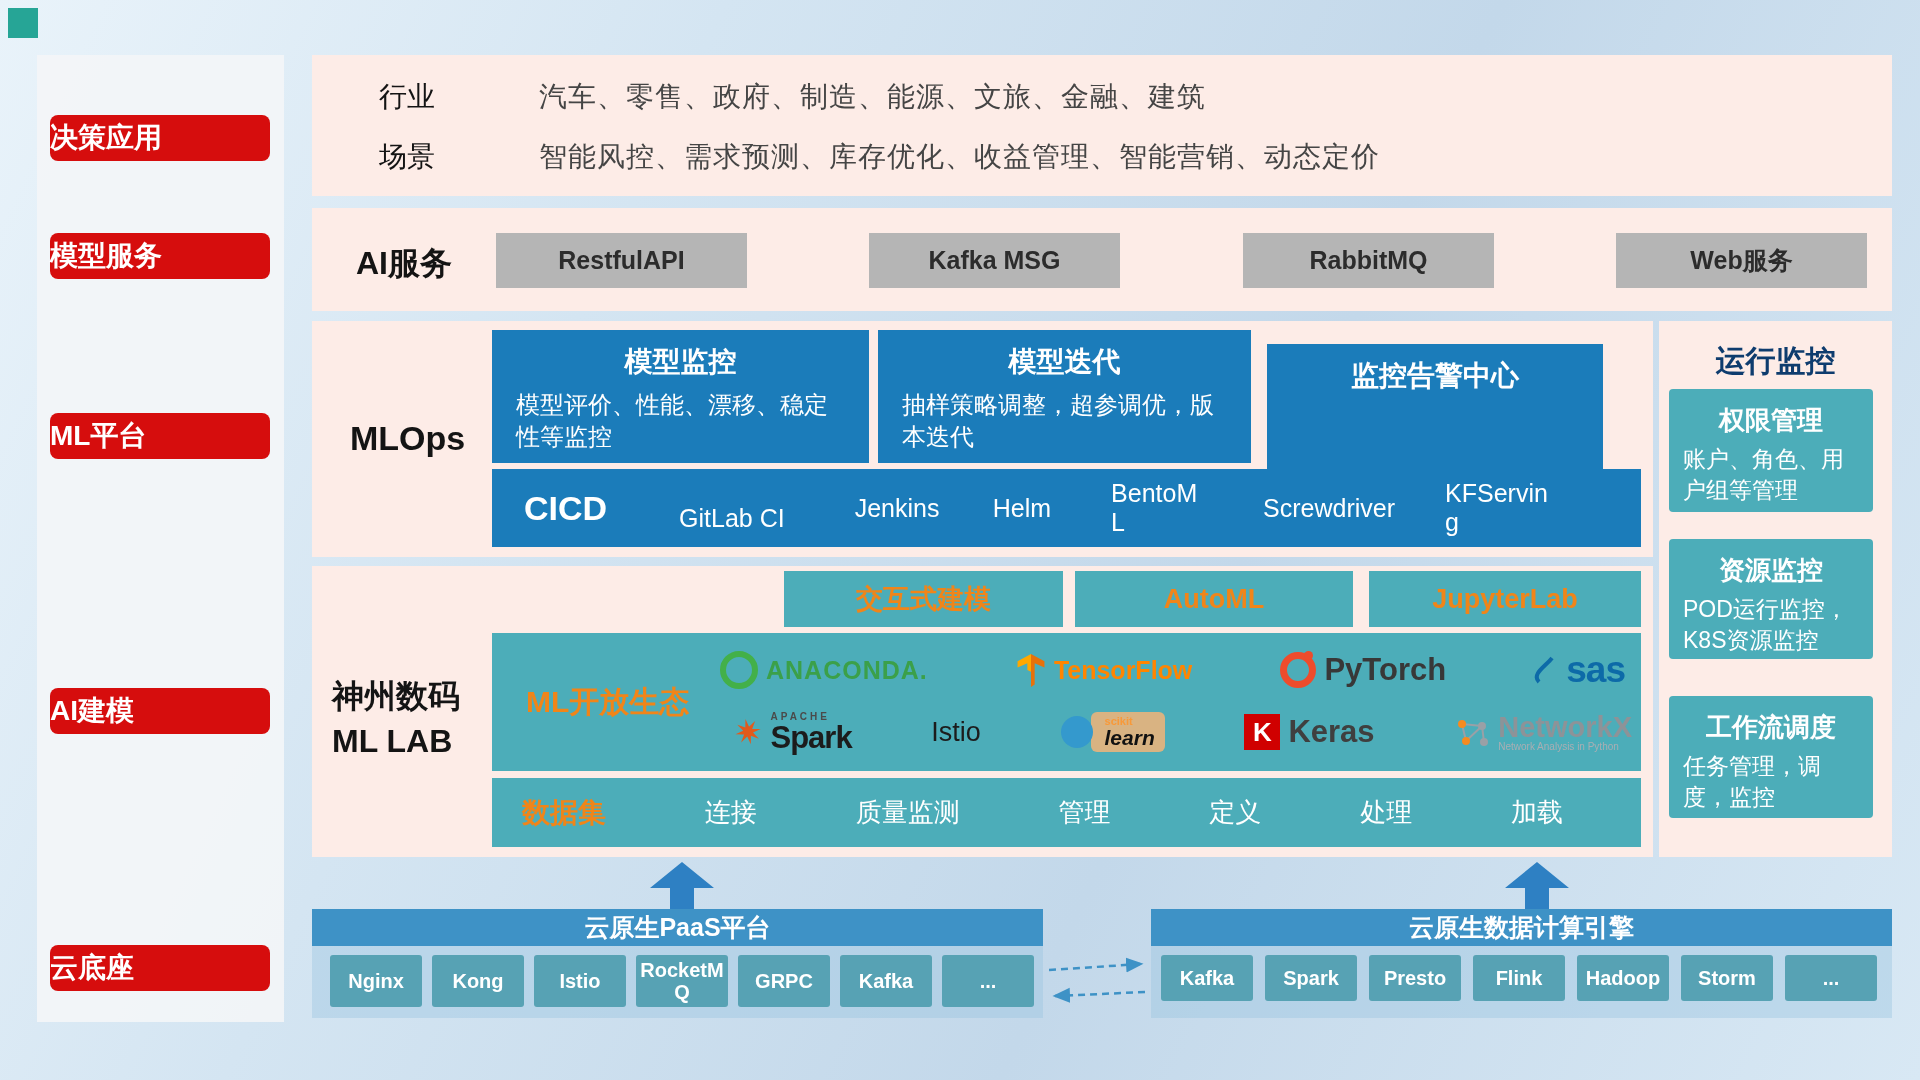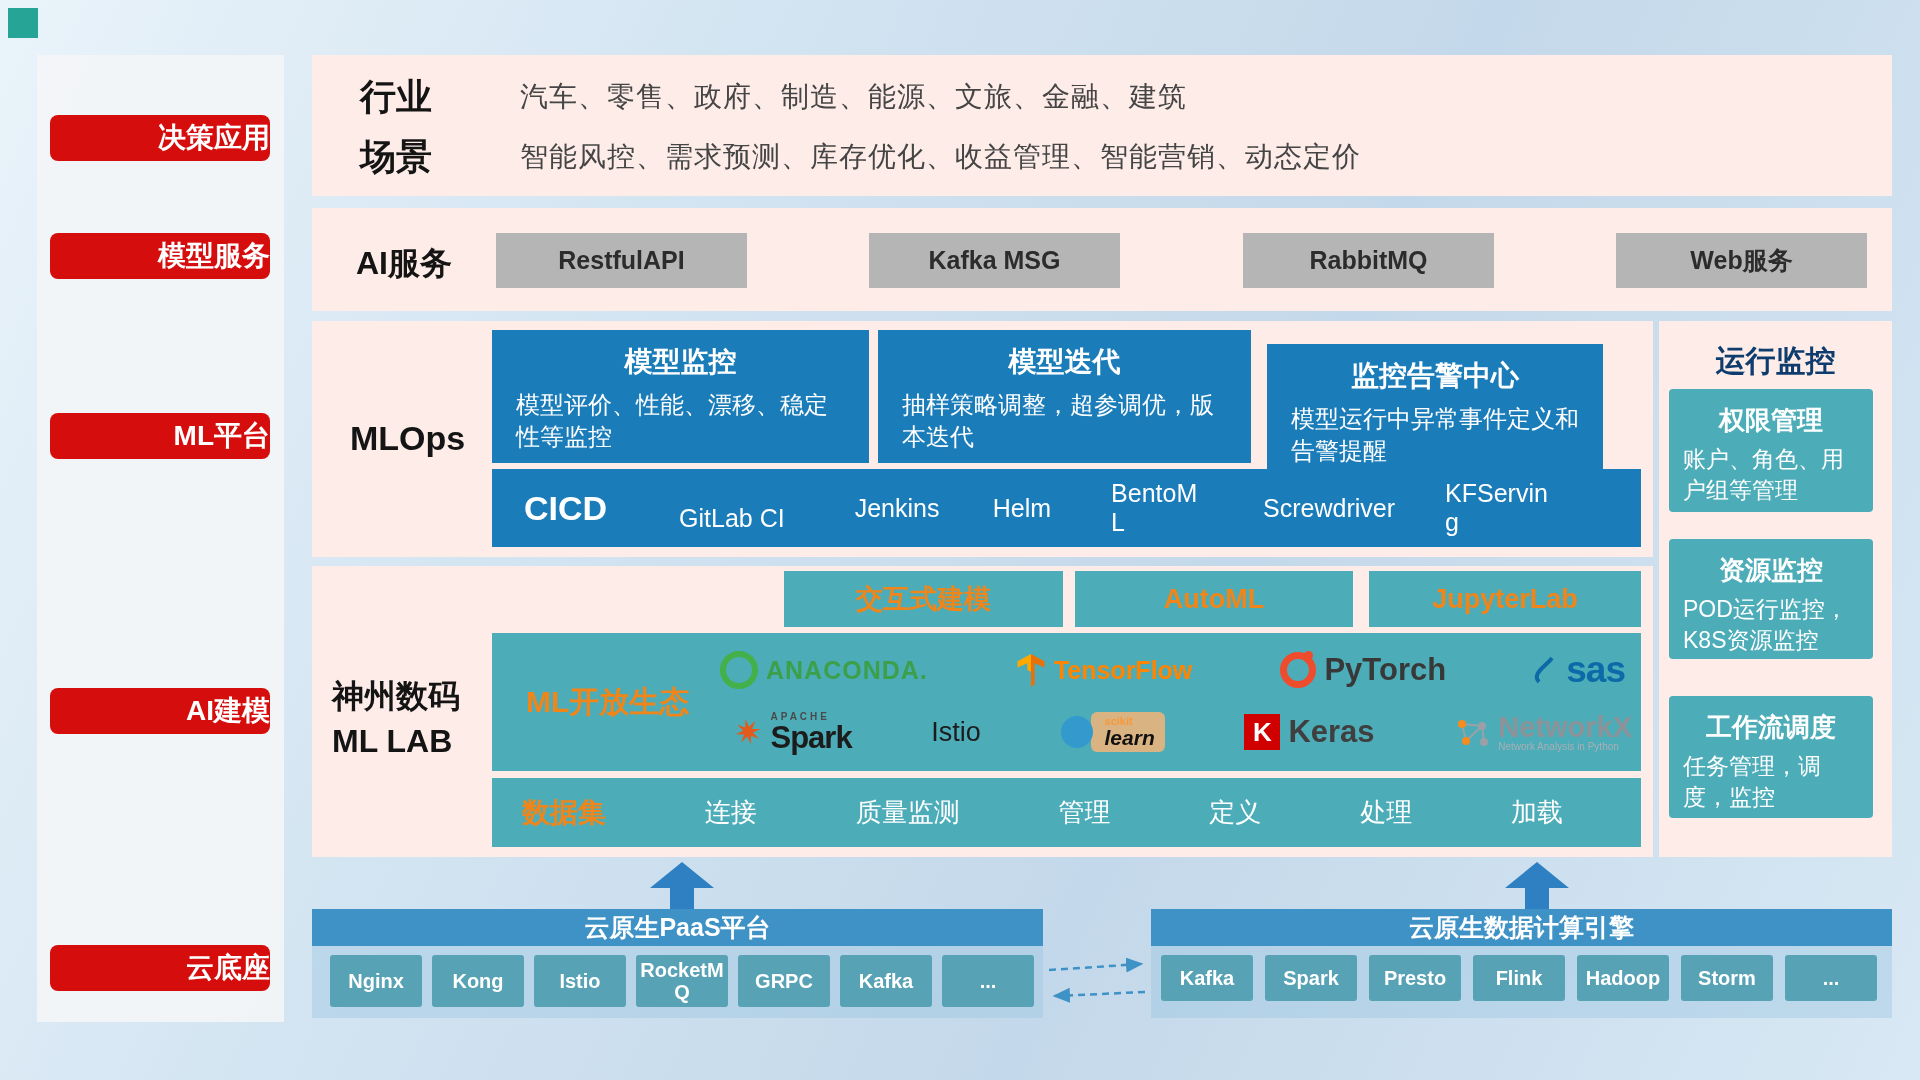--- a/index.html
+++ b/index.html
@@ -6,29 +6,29 @@
   #stage{
     position:relative;width:1920px;height:1080px;overflow:hidden;
     font-family:"Liberation Sans","DejaVu Sans",sans-serif;
     background:linear-gradient(115deg,#e9f3fa 0%,#d4e5f2 30%,#c3d8ea 62%,#d8e8f4 100%);
   }
   .abs{position:absolute;}
   .corner{position:absolute;left:8px;top:8px;width:30px;height:30px;background:#26a596;}
   
   .sidebar{position:absolute;left:37px;top:55px;width:247px;height:967px;background:rgba(243,245,248,0.93);}
   .red-btn{
-    position:absolute;left:13px;width:220px;height:46px;line-height:46px;text-align:right;
+    position:absolute;left:13px;width:220px;height:46px;line-height:46px;text-align:left;
     background:#d60d0d;color:#fff;font-size:28px;font-weight:bold;border-radius:8px;
   }
   
   .panel{position:absolute;background:#fdece7;}
   .panel-label{position:absolute;font-size:32px;font-weight:bold;color:#141414;}
   
   .ind-row{position:absolute;left:48px;height:40px;display:flex;align-items:center;}
-  .ind-label{width:160px;font-size:36px;font-weight:bold;color:#141414;}
+  .ind-label{width:160px;font-size:28px;font-weight:normal;color:#141414;margin-left:19px;}
   .ind-text{font-size:28px;color:#454545;letter-spacing:1px;}
   
   .gray-btn{
     position:absolute;width:251px;height:55px;line-height:55px;text-align:center;
     background:#b5b5b5;color:#2c2c2c;font-size:25px;font-weight:bold;
   }
   
   .blue-card{position:absolute;background:#1b7cba;color:#fff;}
   .card-title{margin-top:13px;text-align:center;font-size:28px;font-weight:bold;}
   .card-desc{margin-top:8px;padding:0 24px;font-size:24px;line-height:1.35;text-align:left;}
@@ -139,21 +139,20 @@
     <div class="blue-card" style="left:180px;top:9px;width:377px;height:133px">
       <div class="card-title">模型监控</div>
       <div class="card-desc">模型评价、性能、漂移、稳定性等监控</div>
     </div>
     <div class="blue-card" style="left:566px;top:9px;width:373px;height:133px">
       <div class="card-title">模型迭代</div>
       <div class="card-desc">抽样策略调整，超参调优，版本迭代</div>
     </div>
     <div class="blue-card" style="left:955px;top:23px;width:336px;height:133px">
       <div class="card-title">监控告警中心</div>
-      <div class="card-desc">模型运行中异常事件定义和告警提醒</div>
     </div>
 
     <div class="cicd-bar" style="left:180px;top:148px;width:1149px;height:78px">
       <div class="cicd-label">CICD</div>
       <div class="cicd-tool t-gitlab">GitLab CI</div>
       <div class="cicd-tool t-jenkins">Jenkins</div>
       <div class="cicd-tool t-helm">Helm</div>
       <div class="cicd-tool t-bentoml">BentoML</div>
       <div class="cicd-tool t-screwdriver">Screwdriver</div>
       <div class="cicd-tool t-kfserving">KFServing</div>

